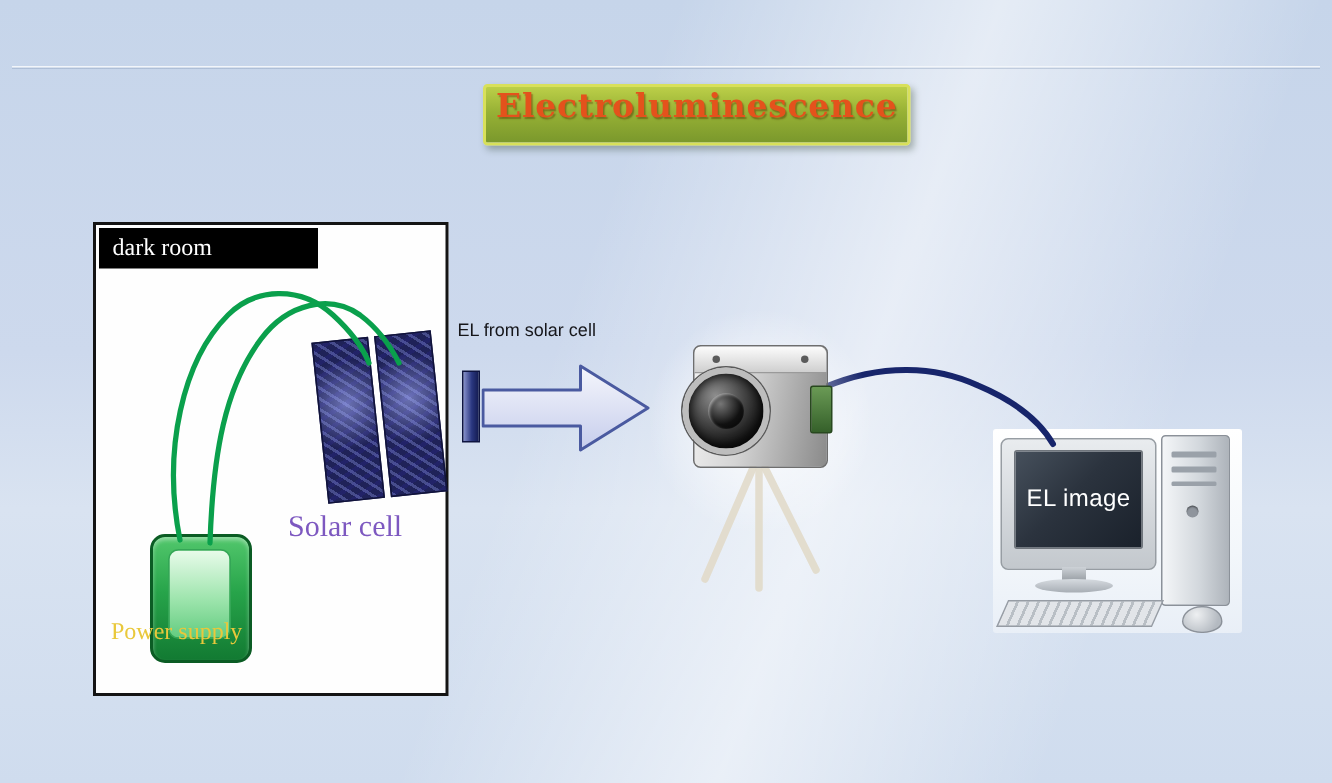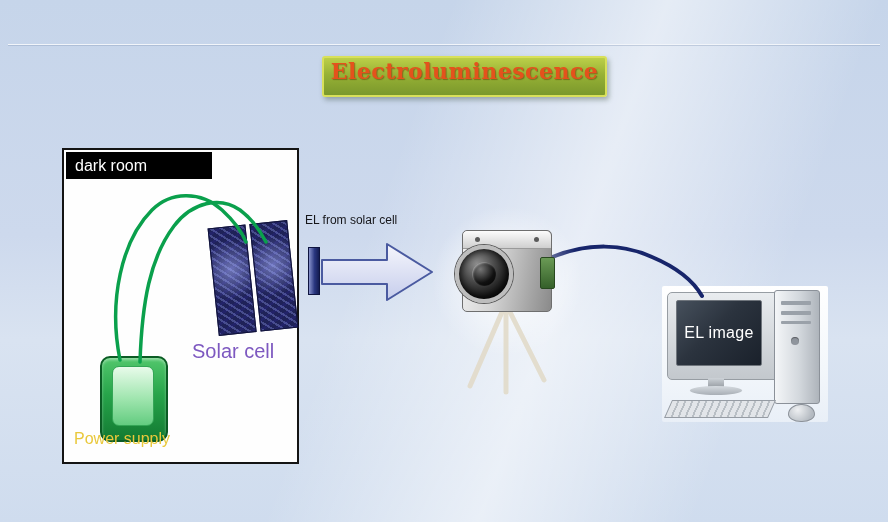--- a/index.html
+++ b/index.html
@@ -26,21 +26,21 @@
     box-shadow:2px 3px 5px rgba(40,60,40,.35);
   }
   .title-text {
     font-family:"DejaVu Serif", serif; font-weight:bold; font-size:22px;
     color:#e4521c; text-shadow:1px 1px 1px rgba(80,40,0,.45); letter-spacing:.5px;
   }
 
   
   .dark-room {
     position:absolute; left:62px; top:148px; width:233px; height:312px; z-index:1;
-    background:#fefefe; border:2px solid #141414;
+    background:#fefefe; border:2px solid #141414;font-family:Liberation Serif, serif;
   }
   .dark-room-header {
     position:absolute; left:2px; top:2px; width:146px; height:27px;
     background:#000; color:#fff; display:flex; align-items:center;
     padding-left:9px; font-size:16px; box-sizing:border-box;
   }
   .solar-panels {
     position:absolute; left:149px; top:74px; width:80px; height:108px;
     transform:rotate(-6deg); display:flex; gap:4px;
   }
@@ -56,21 +56,21 @@
     position:absolute; left:36px; top:206px; width:64px; height:82px;
     background:linear-gradient(180deg,#52c76c 0%, #27a44a 45%, #127a32 100%);
     border:2px solid #0b5c24; border-radius:10px;
     box-shadow: inset 0 2px 3px rgba(255,255,255,.4);
   }
   .ps-window {
     position:absolute; left:10px; top:8px; width:40px; height:58px; border-radius:7px;
     background:linear-gradient(180deg,#e8fbea 0%, #9fe5ae 55%, #63cc80 100%);
     border:1px solid #34a656;
   }
-  .power-supply-label {position:absolute; left:10px; top:280px; font-size:16px; color:#e9c83b; font-weight:500;}
+  .power-supply-label {position:absolute; left:10px; top:263px; font-size:16px; color:#e9c83b; font-weight:500;}
 
   
   .el-label {position:absolute; left:305px; top:213px; font-size:12px; color:#16161a; z-index:1;}
   .arrow-bar {
     position:absolute; left:308px; top:247px; width:10px; height:46px; z-index:1;
     background:linear-gradient(90deg,#8892cc 0%, #2a3780 55%, #141c52 100%);
     border:1px solid #0e1440;
   }
   .arrow-svg {position:absolute; left:321px; top:240px; z-index:1;}
 
@@ -113,21 +113,21 @@
 
   
   .computer {
     position:absolute; left:662px; top:286px; width:166px; height:136px; z-index:1;
     background:linear-gradient(180deg,#ffffff 0%, #f3f7fb 60%, #e9eff7 100%);
     border-radius:2px;
   }
   .monitor {
     position:absolute; left:5px; top:6px; width:102px; height:86px;
     background:linear-gradient(180deg,#e9ecef,#c3c8cd);
-    border:1px solid #979da3; border-radius:5px;padding-left:12px;
+    border:1px solid #979da3; border-radius:5px;
   }
   .screen {
     position:absolute; left:8px; top:7px; width:84px; height:64px;
     background:linear-gradient(135deg,#46505c 0%, #2b333e 45%, #1a212b 100%);
     border:1px solid #6f757c; border-radius:2px;
     display:flex; align-items:center; justify-content:center;
   }
   .screen-label {color:#ffffff; font-size:16px; letter-spacing:.3px;}
   .stand {position:absolute; left:46px; top:92px; width:16px; height:9px; background:linear-gradient(#cdd2d7,#9aa0a6);}
   .stand-base {position:absolute; left:28px; top:100px; width:52px; height:9px; border-radius:50%; background:linear-gradient(#d6dbe0,#a8aeb5);}

